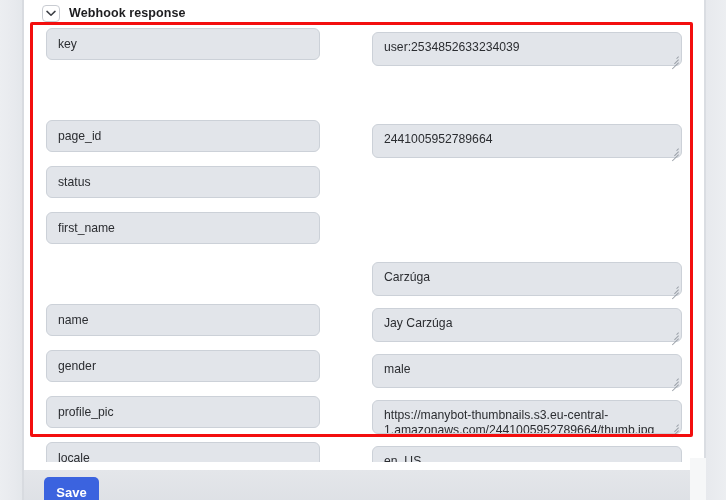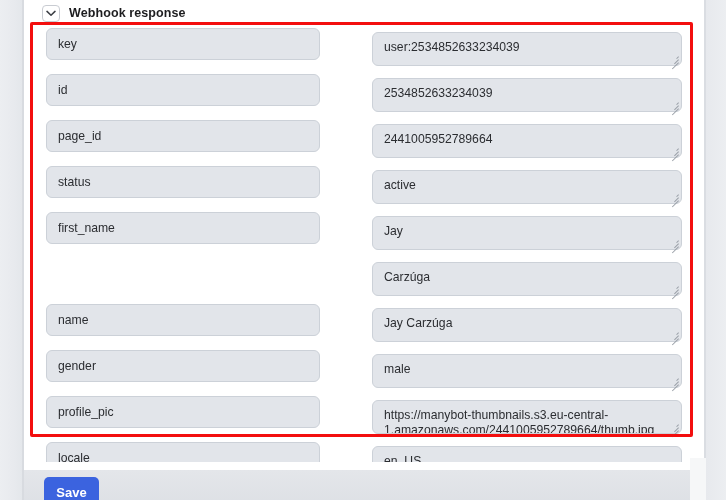--- a/index.html
+++ b/index.html
@@ -247,63 +247,36 @@
           <input class="field-key" type="text" value="key" style="">
           <div class="field-val-wrap">
             <textarea class="field-val" style="">user:2534852633234039</textarea>
             <span class="grip">
               <i></i>
               <i></i>
               <i></i>
             </span>
           </div>
         </div>
-        <div class="row" style="top: 46px;">
-          <input class="field-key" type="text" value="id" style="">
-          <div class="field-val-wrap">
-            <textarea class="field-val" style="">2534852633234039</textarea>
-            <span class="grip">
-              <i></i>
-              <i></i>
-              <i></i>
-            </span>
-          </div>
-        </div>
         <div class="row" style="top: 92px;">
           <input class="field-key" type="text" value="page_id" style="">
           <div class="field-val-wrap">
             <textarea class="field-val" style="">2441005952789664</textarea>
             <span class="grip">
               <i></i>
               <i></i>
               <i></i>
             </span>
           </div>
         </div>
         <div class="row" style="top: 138px;">
           <input class="field-key" type="text" value="status" style="">
-          <div class="field-val-wrap">
-            <textarea class="field-val" style="">active</textarea>
-            <span class="grip">
-              <i></i>
-              <i></i>
-              <i></i>
-            </span>
-          </div>
         </div>
         <div class="row" style="top: 184px;">
           <input class="field-key" type="text" value="first_name" style="">
-          <div class="field-val-wrap">
-            <textarea class="field-val" style="">Jay</textarea>
-            <span class="grip">
-              <i></i>
-              <i></i>
-              <i></i>
-            </span>
-          </div>
         </div>
         <div class="row" style="top: 230px;">
           <div class="field-val-wrap">
             <textarea class="field-val" style="">Carzúga</textarea>
             <span class="grip">
               <i></i>
               <i></i>
               <i></i>
             </span>
           </div>

